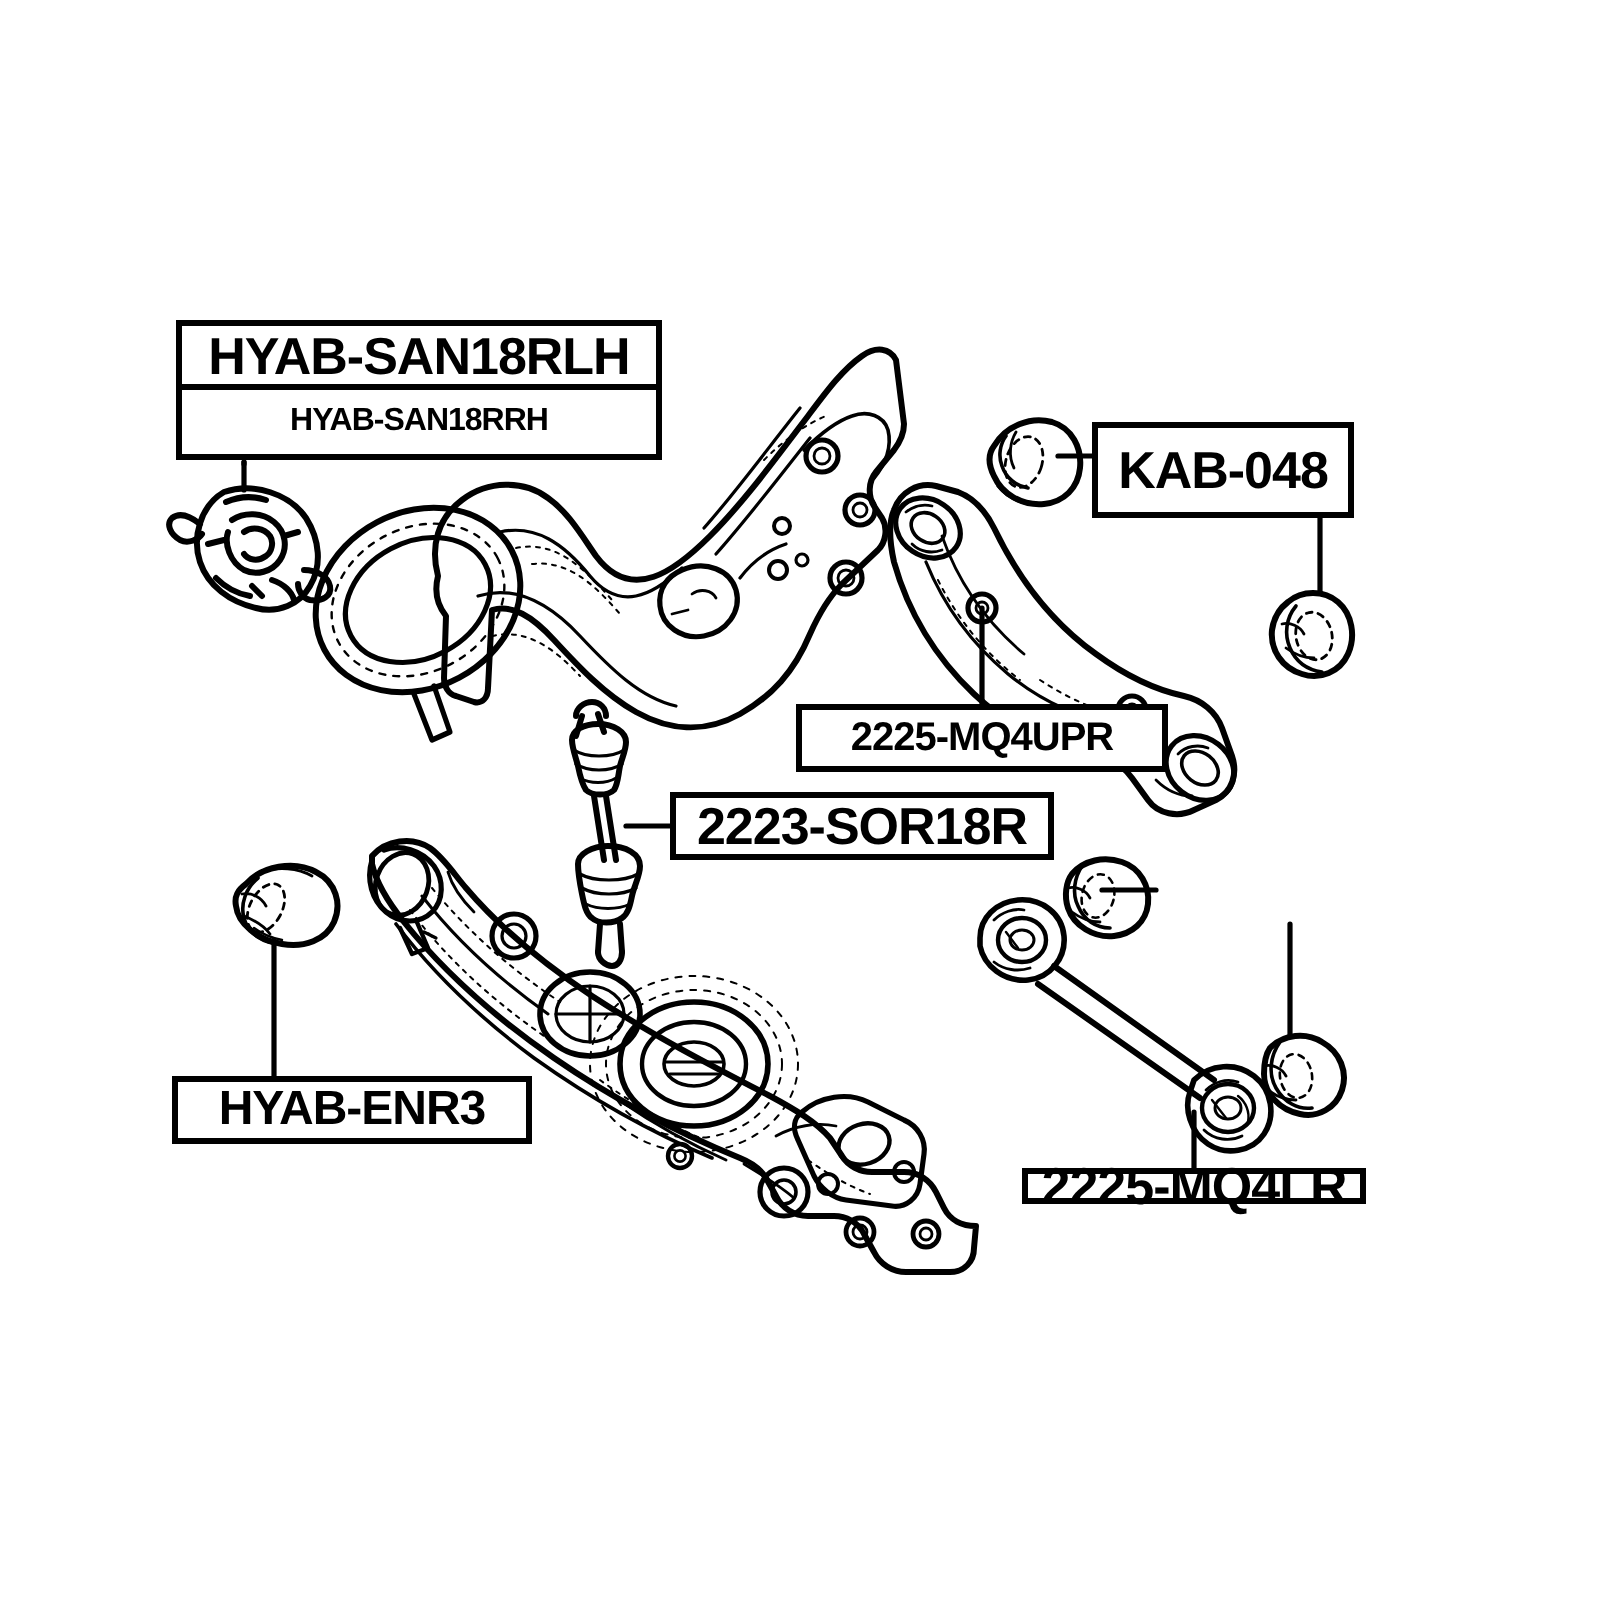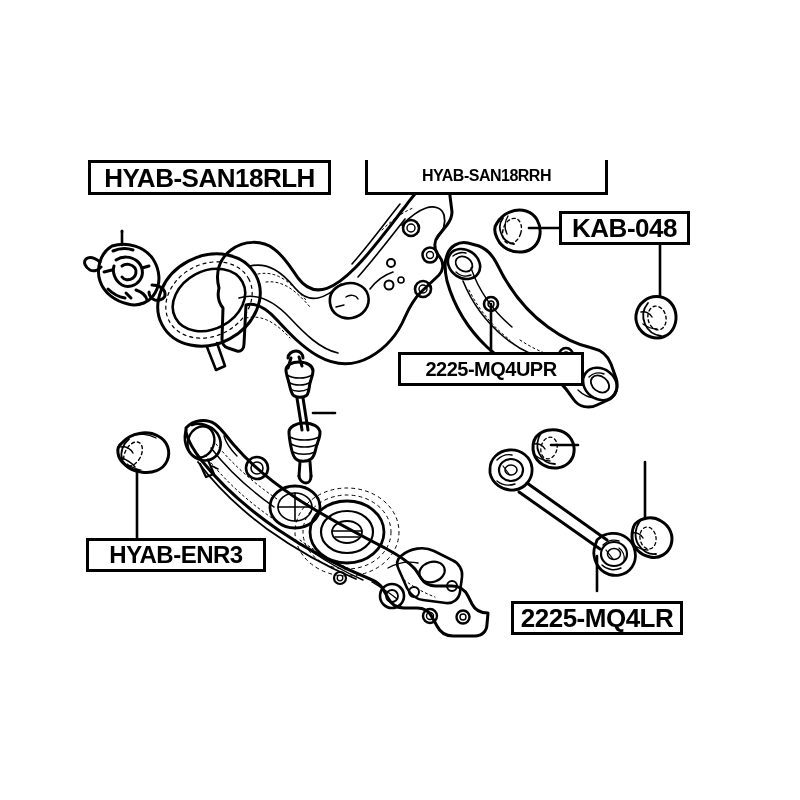--- a/index.html
+++ b/index.html
@@ -37,21 +37,21 @@
     letter-spacing: -0.5px;
     white-space: nowrap;
     display: flex;
     align-items: center;
     justify-content: center;
     line-height: 1;
   }
   .label-stack {
     position: absolute;
     display: flex;
-    gap: 34px;
+    flex-direction: column;
   }
   .label-stack .part-label {
     position: relative;
     left: auto;
     top: auto;
   }
   .label-stack .part-label + .part-label {
     border-top-width: 0;
   }
 </style>
@@ -402,23 +402,24 @@
       </g>
 
     </g>
   </svg>
 
   <div class="label-stack" style="left:88px; top:160px;">
     <div class="part-label" style="width:243px; height:35px; font-size:26px;">HYAB-SAN18RLH</div>
     <div class="part-label" style="width:243px; height:35px; font-size:16px;">HYAB-SAN18RRH</div>
   </div>
 
-  <div class="part-label" style="left:559px; top:211px; width:131px; height:34px; font-size:26px;">KAB-048</div>
+  <div class="part-label" style="left:546px; top:211px; width:131px; height:48px; font-size:26px;">KAB-048</div>
 
   <div class="part-label" style="left:398px; top:352px; width:186px; height:34px; font-size:20px;">2225-MQ4UPR</div>
 
+  <div class="part-label" style="left:335px; top:396px; width:192px; height:34px; font-size:26px;">2223-SOR18R</div>
 
 
   <div class="part-label" style="left:86px; top:538px; width:180px; height:34px; font-size:24px;">HYAB-ENR3</div>
 
-  <div class="part-label" style="left:511px; top:601px; width:172px; height:34px; font-size:26px;">2225-MQ4LR</div>
+  <div class="part-label" style="left:511px; top:584px; width:172px; height:18px; font-size:26px;">2225-MQ4LR</div>
 
 </div>
 
 </body></html>

